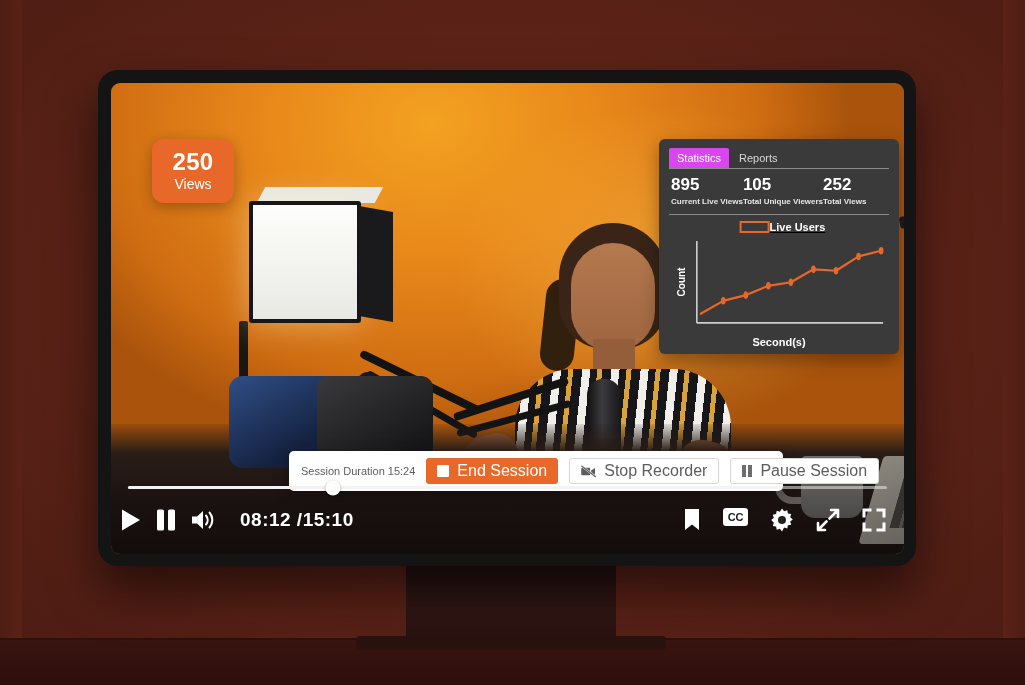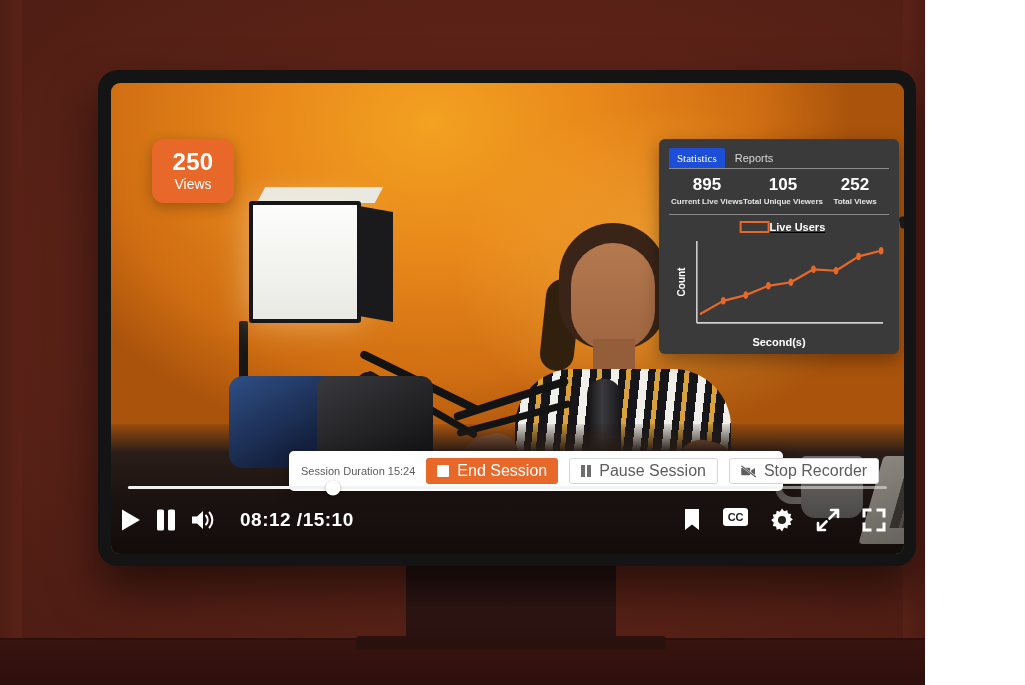--- a/index.html
+++ b/index.html
@@ -7,21 +7,21 @@
   html, body {
     width: 1025px;
     height: 685px;
     overflow: hidden;
     font-family: "Liberation Sans", sans-serif;
   }
 
   
   #scene {
     position: relative;
-    width: 925px;
+    width: 1025px;
     height: 685px;
     background: #5c2318;
     overflow: hidden;
   }
   #wall {
     position: absolute;
     inset: 0 0 45px 0;
     background:
       radial-gradient(ellipse 780px 520px at 512px 300px, #6b2a1c 0%, #5a2217 55%, #4a1b12 100%);
   }
@@ -270,28 +270,28 @@
   #stats-tabs {
     display: flex; align-items: flex-end; gap: 2px;
     border-bottom: 1px solid #8a8a8a;
     padding-bottom: 0;
   }
   .stat-tab {
     font-size: 11px; padding: 4px 8px 4px 8px;
     color: #d8d8d8; cursor: pointer; white-space: nowrap;
     border-radius: 2px 2px 0 0;
   }
-  .stat-tab.active { background: #1d4ed8; color: #fff; font-family: Liberation Serif, serif; }
+  .stat-tab.active { background: #d946ef; color: #fff; }
 
   #stats-kpis {
     display: flex; justify-content: space-between;
     padding: 7px 2px 8px 2px;
     border-bottom: 1px solid #8a8a8a;
   }
-  .kpi { text-align: center; flex: 1; }
+  .kpi { flex: 1; }
   .kpi .kpi-value { color: #fff; font-size: 17px; font-weight: bold; line-height: 1.1; }
   .kpi .kpi-label { color: #e6e6e6; font-size: 8px; font-weight: bold; margin-top: 2px; white-space: nowrap; }
 
   #stats-chart-wrap { position: relative; flex: 1; margin-top: 4px; }
   #chart-legend {
     position: absolute; left: 50%; top: 2px;
     transform: translateX(-46%);
     display: flex; align-items: center;  text-decoration: underline;
   }
   #legend-swatch { width: 30px; height: 12px; border: 2px solid #e8682a; background: transparent; }
@@ -483,38 +483,38 @@
 
       <div id="session-bar">
         <span id="session-duration">Session Duration 15:24</span>
 
         <div class="sess-btn primary">
           <span class="icon-square"></span>
           <span>End Session</span>
         </div>
 
         <div class="sess-btn ghost">
-          <span class="icon-pause">
-              <i></i>
-              <i></i>
-            </span>
-          <span>Pause Session</span>
-        </div>
-
-        <div class="sess-btn ghost">
           <span style="flex:none;display:flex;">
             <svg width="15" height="13" viewBox="0 0 24 20" aria-hidden="true">
               <path d="M2 4h11a1.6 1.6 0 0 1 1.6 1.6v8.8A1.6 1.6 0 0 1 13 16H2a1.6 1.6 0 0 1-1.6-1.6V5.6A1.6 1.6 0 0 1 2 4z" fill="#5d5d5d"></path>
               <path d="M16.2 8.2 22.4 4.4v11.2l-6.2-3.8z" fill="#5d5d5d"></path>
               <path d="M1 1.2 23.2 18.4" stroke="#ffffff" stroke-width="3.2" stroke-linecap="round"></path>
               <path d="M1 1.2 23.2 18.4" stroke="#5d5d5d" stroke-width="1.8" stroke-linecap="round"></path>
             </svg>
           </span>
           <span>Stop Recorder</span>
         </div>
+
+        <div class="sess-btn ghost">
+          <span class="icon-pause">
+              <i></i>
+              <i></i>
+            </span>
+          <span>Pause Session</span>
+        </div>
       </div>
 
       <div id="player-bar">
 
         <div id="progress-track">
           <div id="progress-fill" style="width: 27%;"></div>
           <div id="progress-handle" style="left: 27%;"></div>
         </div>
 
         <div id="controls-left">

